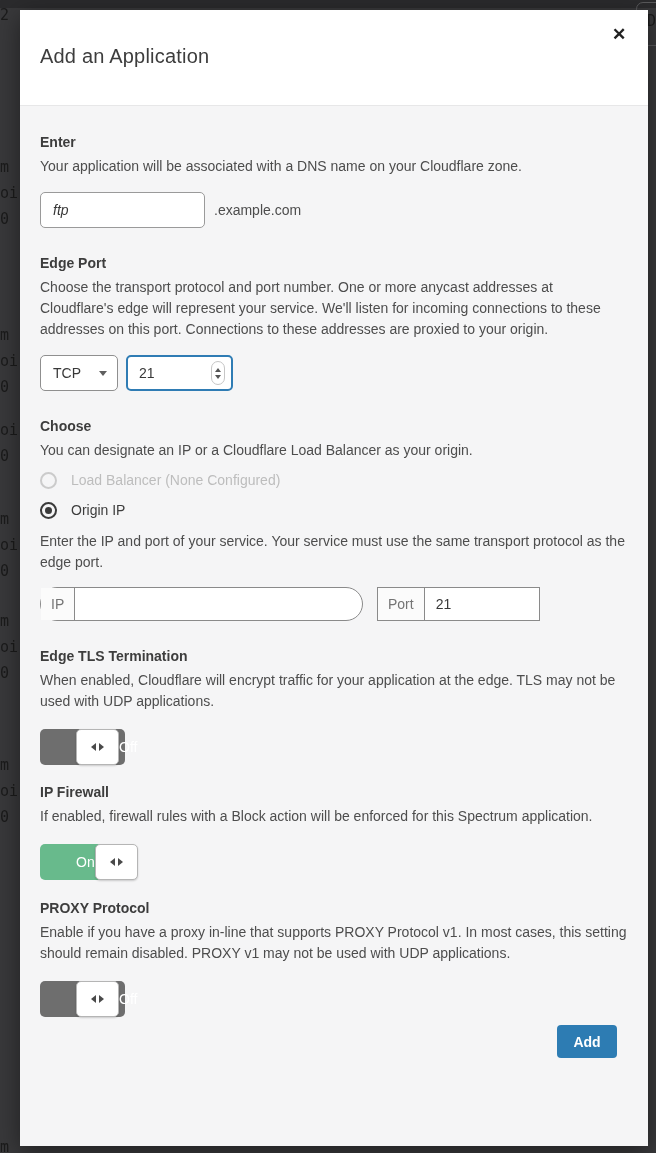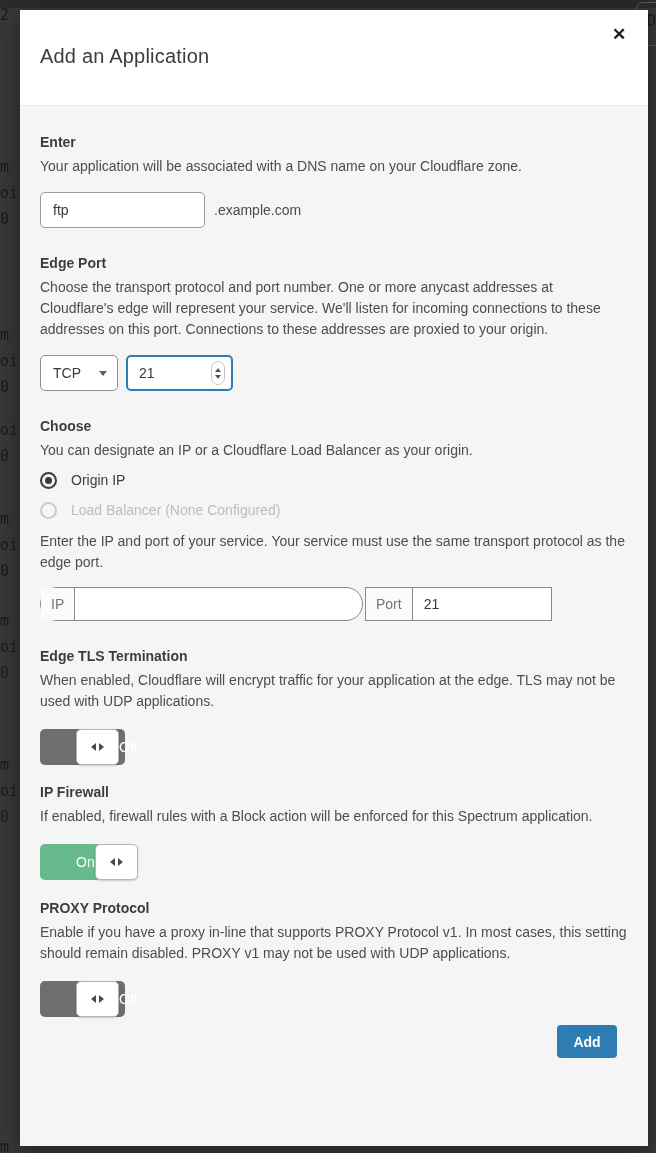--- a/index.html
+++ b/index.html
@@ -41,21 +41,21 @@
     flex:1; background:#f5f5f6; border-top:1px solid #e7e7e8;
     padding:28px 20px 0 20px; position:relative;
   }
   .section-label { font-size:14px; font-weight:700; color:#3d3d3d; }
   .desc { font-size:14px; color:#4d4d4d; line-height:21px; margin-top:6px; max-width:592px; }
   
   .domain-row { margin-top:15px; display:flex; align-items:center; }
   .text-input {
     height:36px; background:#fff; border:1px solid #9a9a9a; border-radius:5px;
     font-family:"Liberation Sans", sans-serif; font-size:14px; color:#383838;
-    padding:0 12px; outline:none;
+    padding:0 12px; outline:none;font-style:italic;
   }
   .domain-input { width:165px; }
   .suffix { margin-left:9px; font-size:14px; color:#4d4d4d; }
   
   .sec-edge-port { margin-top:27px; }
   .edgeport-row { margin-top:15px; display:flex; align-items:center; }
   .select-box {
     width:78px; height:36px; background:#fff; border:1px solid #8f8f8f; border-radius:5px;
     display:flex; align-items:center; padding:0 10px 0 12px; cursor:pointer;
   }
@@ -91,21 +91,21 @@
   .prefixed-input .prefix {
     display:flex; align-items:center; padding:0 10px; font-size:14px; color:#757575;
     background:#fbfbfb; border-right:1px solid #8a8a8a;
   }
   .prefixed-input input {
     border:none; outline:none; font-family:"Liberation Sans", sans-serif; font-size:14px;
     color:#383838; padding:0 11px; background:transparent;
   }
   .ip-wrap { width:323px;border-radius:17px; }
   .ip-wrap input { width:235px; }
-  .portfield-wrap { margin-left:2px; width:187px; }
+  .portfield-wrap { margin-left:14px; width:163px; }
   .portfield-wrap input { width:110px; }
   
   .sec-tls { margin-top:27px; }
   .toggle { margin-top:17px; width:85px; height:36px; border-radius:5px; display:flex; cursor:pointer; position:relative;padding-left:36px; }
   .toggle .seg-state {
     width:42px; display:flex; align-items:center; justify-content:center;
     font-size:14px; color:#fff;
   }
   .toggle.off { background:#6e6e6e; }
   .toggle.off .seg-state { border-radius:0 5px 5px 0; }
@@ -187,29 +187,29 @@
             <span class="spin-up"></span>
             <span class="spin-down"></span>
           </span>
         </div>
       </div>
     </div>
 
     <div class="sec-origin">
       <div class="section-label">Choose</div>
       <p class="desc">You can designate an IP or a Cloudflare Load Balancer as your origin.</p>
+      <div class="radio-row disabled">
+        <span class="radio-circle"></span>
+        <span class="radio-label">Load Balancer (None Configured)</span>
+      </div>
       <div class="radio-row">
         <span class="radio-circle">
             <span class="radio-dot"></span>
           </span>
         <span class="radio-label">Origin IP</span>
-      </div>
-      <div class="radio-row disabled">
-        <span class="radio-circle"></span>
-        <span class="radio-label">Load Balancer (None Configured)</span>
       </div>
       <p class="desc ip-desc">Enter the IP and port of your service. Your service must use the same transport protocol as the edge port.</p>
       <div class="ipport-row">
         <div class="prefixed-input ip-wrap">
           <span class="prefix">IP</span>
         </div>
         <div class="prefixed-input portfield-wrap">
           <span class="prefix">Port</span>
           <input type="text" value="21" style="">
         </div>

